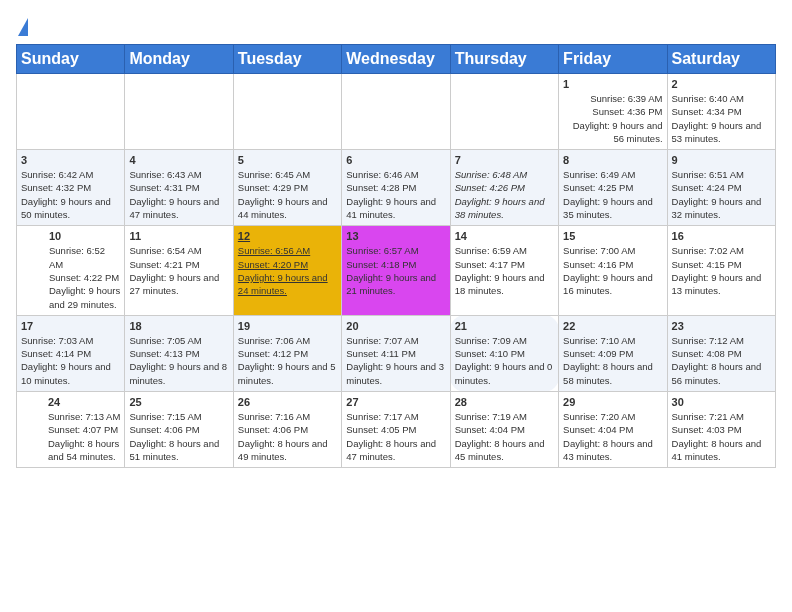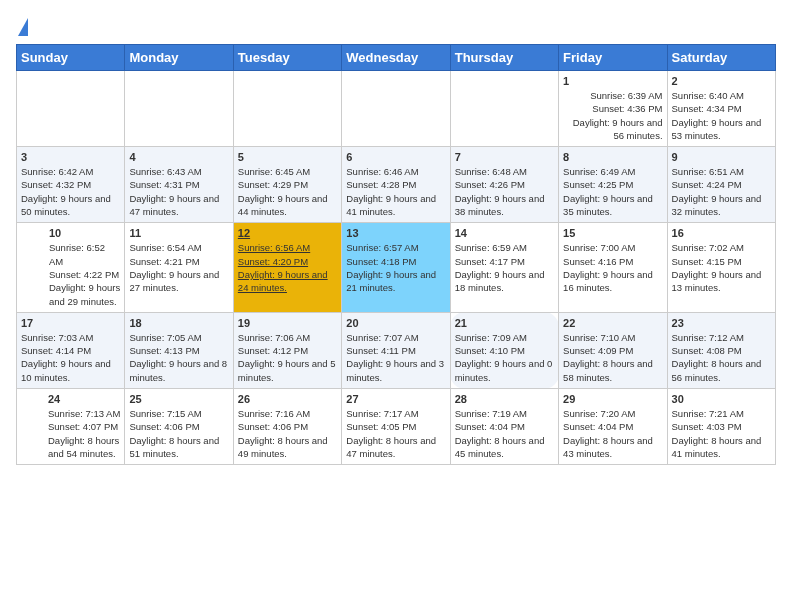--- a/index.html
+++ b/index.html
@@ -56,21 +56,21 @@
       font-size: 14px;
       color: #555;
     }
     .calendar {
       width: 100%;
       border-collapse: collapse;
     }
     .calendar th {
       background-color: #3a7bd5;
       color: #fff;
-      font-size: 13px;
+      font-size: 16px;
       padding: 5px 4px;
       text-align: left;
       border: 1px solid #2a60b0;
     }
     .calendar td {
       vertical-align: top;
       border: 1px solid #ccc;
       padding: 4px;
       width: calc(100% / 7);
       min-height: 80px;
@@ -169,21 +169,21 @@
 Daylight: 9 hours and 44 minutes.</div>
         </td>
         <td style="background: rgb(240, 244, 250);">
           <span class="day-number">6</span>
           <div class="cell-content" style="white-space: pre-line;">Sunrise: 6:46 AM
 Sunset: 4:28 PM
 Daylight: 9 hours and 41 minutes.</div>
         </td>
         <td style="background: rgb(240, 244, 250);">
           <span class="day-number">7</span>
-          <div class="cell-content" style="white-space: pre-line;">Sunrise: 6:48 AM
+          <div class="cell-content" style="white-space: pre-line; font-style: italic;">Sunrise: 6:48 AM
 Sunset: 4:26 PM
 Daylight: 9 hours and 38 minutes.</div>
         </td>
         <td style="background: rgb(240, 244, 250);">
           <span class="day-number">8</span>
           <div class="cell-content" style="white-space: pre-line;">Sunrise: 6:49 AM
 Sunset: 4:25 PM
 Daylight: 9 hours and 35 minutes.</div>
         </td>
         <td style="background: rgb(240, 244, 250);">
@@ -205,21 +205,21 @@
           <div class="cell-content" style="white-space: pre-line;">Sunrise: 6:54 AM
 Sunset: 4:21 PM
 Daylight: 9 hours and 27 minutes.</div>
         </td>
         <td style="background: #eab308; text-decoration: underline;">
           <span class="day-number">12</span>
           <div class="cell-content" style="white-space: pre-line;">Sunrise: 6:56 AM
 Sunset: 4:20 PM
 Daylight: 9 hours and 24 minutes.</div>
         </td>
-        <td style="background: #7dd3fc;">
+        <td style="background: #d946ef;">
           <span class="day-number">13</span>
           <div class="cell-content" style="white-space: pre-line;">Sunrise: 6:57 AM
 Sunset: 4:18 PM
 Daylight: 9 hours and 21 minutes.</div>
         </td>
         <td style="background: rgb(255, 255, 255);">
           <span class="day-number">14</span>
           <div class="cell-content" style="white-space: pre-line;">Sunrise: 6:59 AM
 Sunset: 4:17 PM
 Daylight: 9 hours and 18 minutes.</div>

